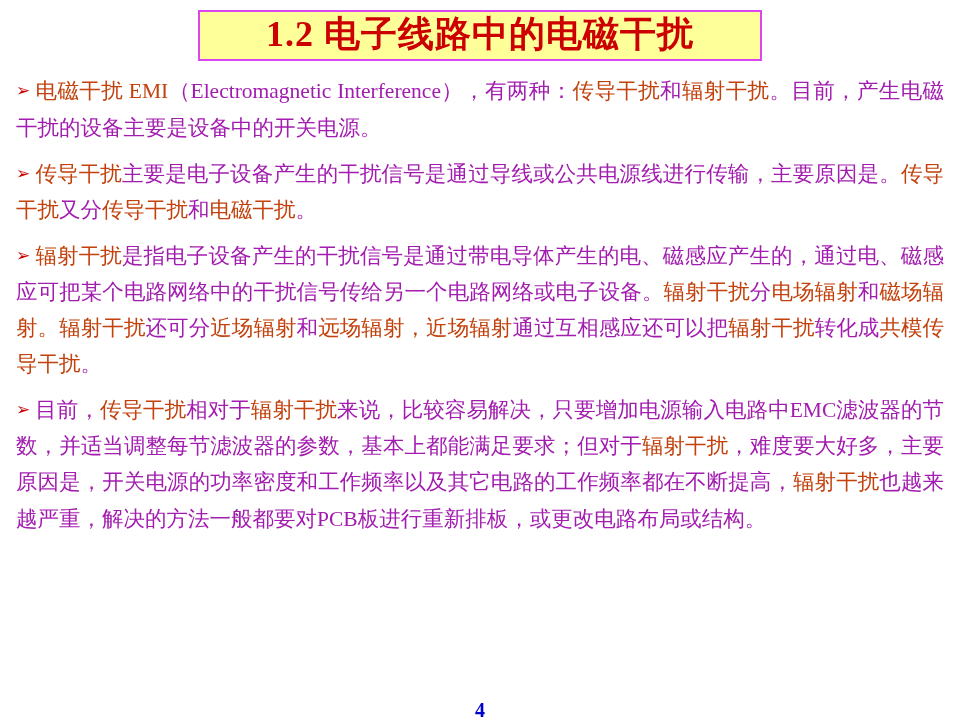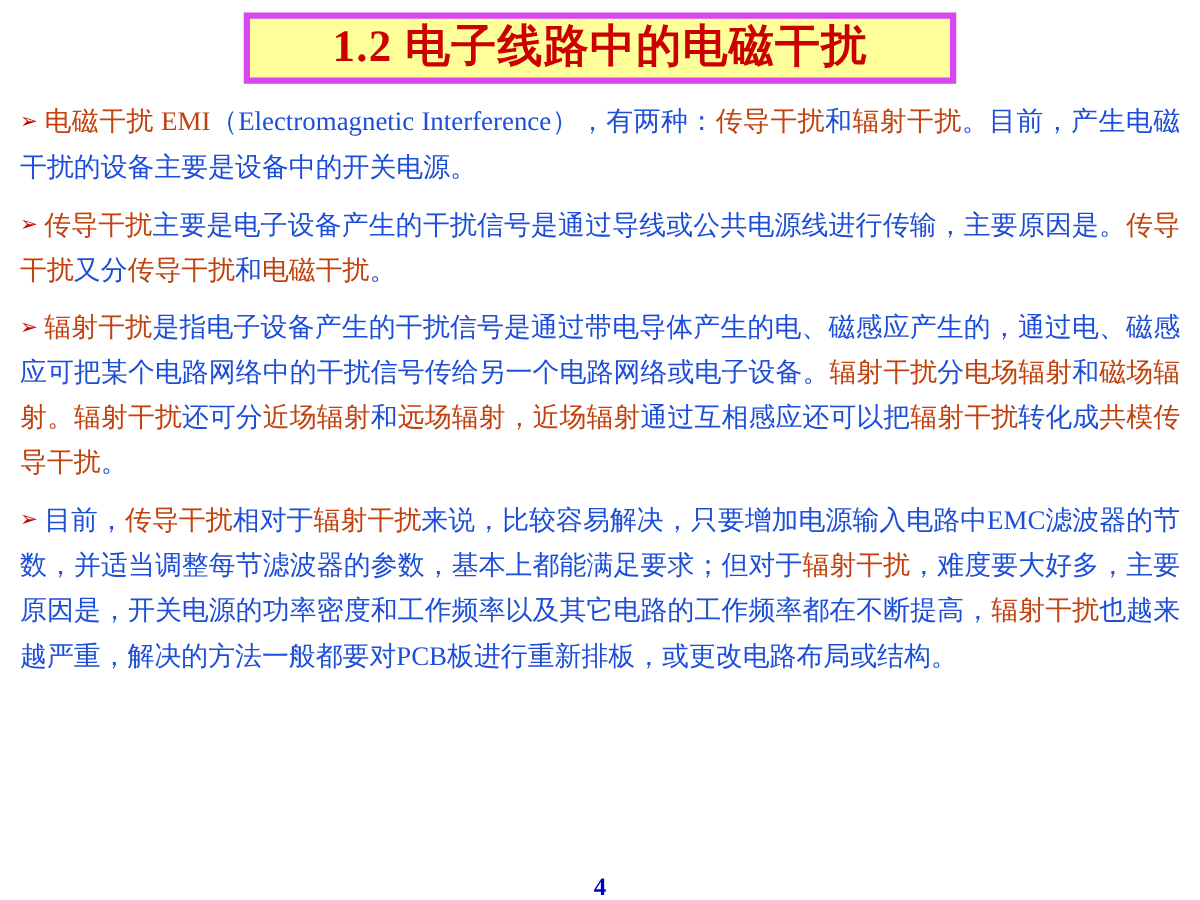--- a/index.html
+++ b/index.html
@@ -17,21 +17,21 @@
     position: relative;
     width: 960px;
     height: 720px;
     box-sizing: border-box;
     padding: 0;
   }
   .title-bar {
     margin: 10px auto 0 auto;
     width: 560px;
     background: #ffff99;
-    border: 5px solid #d946ef;
+    border: 2px solid #d946ef;
     text-align: center;
     padding: 2px 0 4px 0;
   }
   .title-text {
     font-family: "Liberation Serif", "DejaVu Serif", serif;
     font-size: 36px;
     font-weight: bold;
     color: #cc0000;
     letter-spacing: 1px;
     line-height: 1.15;
@@ -50,21 +50,21 @@
   }
   .bullet {
     color: #cc0000;
     font-family: "DejaVu Sans", sans-serif;
     font-size: 17px;
     font-weight: bold;
     margin-right: 5px;
     vertical-align: 2px;
   }
   .red { color: #c2410c; }
-  .blk { color: #1d4ed8; }
+  .blk { color: #a21caf; }
   .page-number {
     position: absolute;
     bottom: 8px;
     left: 0;
     width: 960px;
     text-align: center;
     font-family: "Liberation Serif", "DejaVu Serif", serif;
     font-size: 20px;
     font-weight: bold;
     color: #0000cc;

